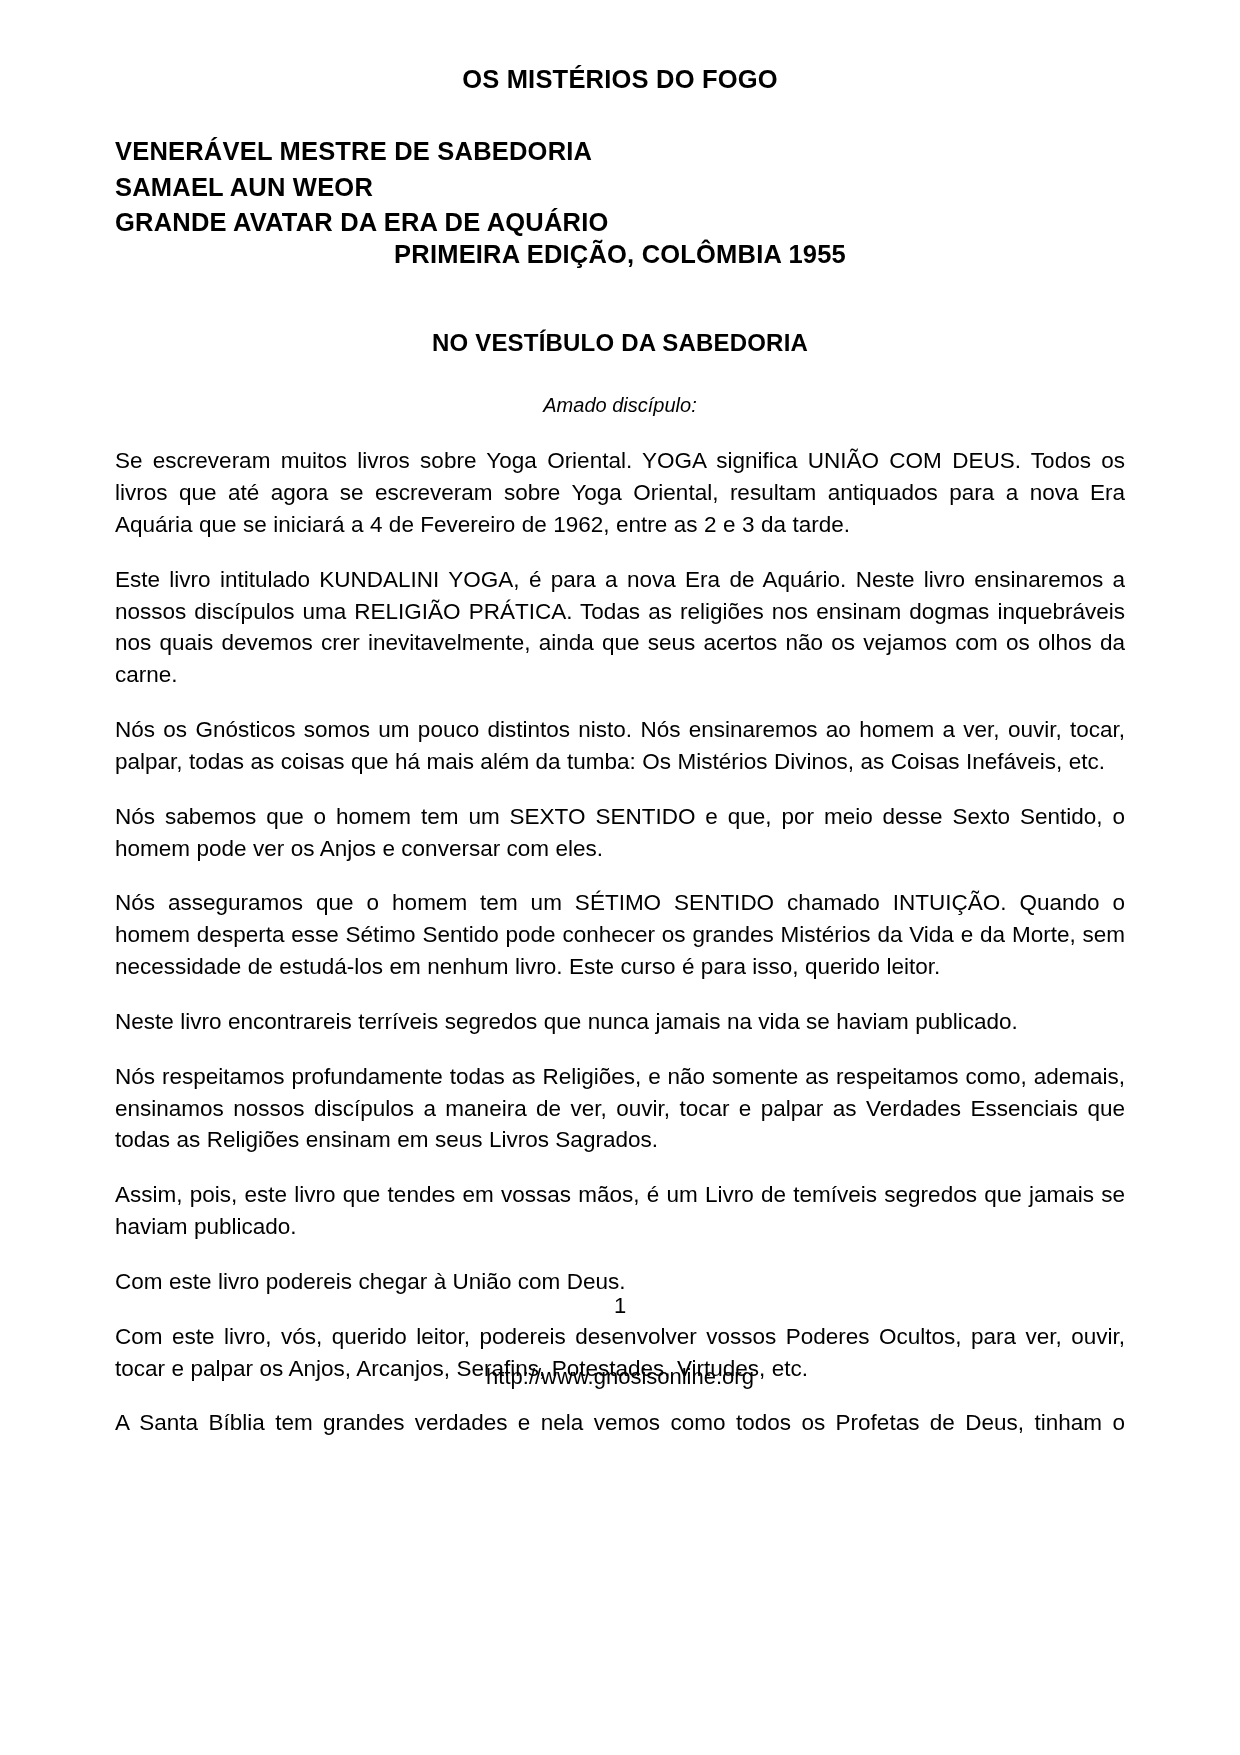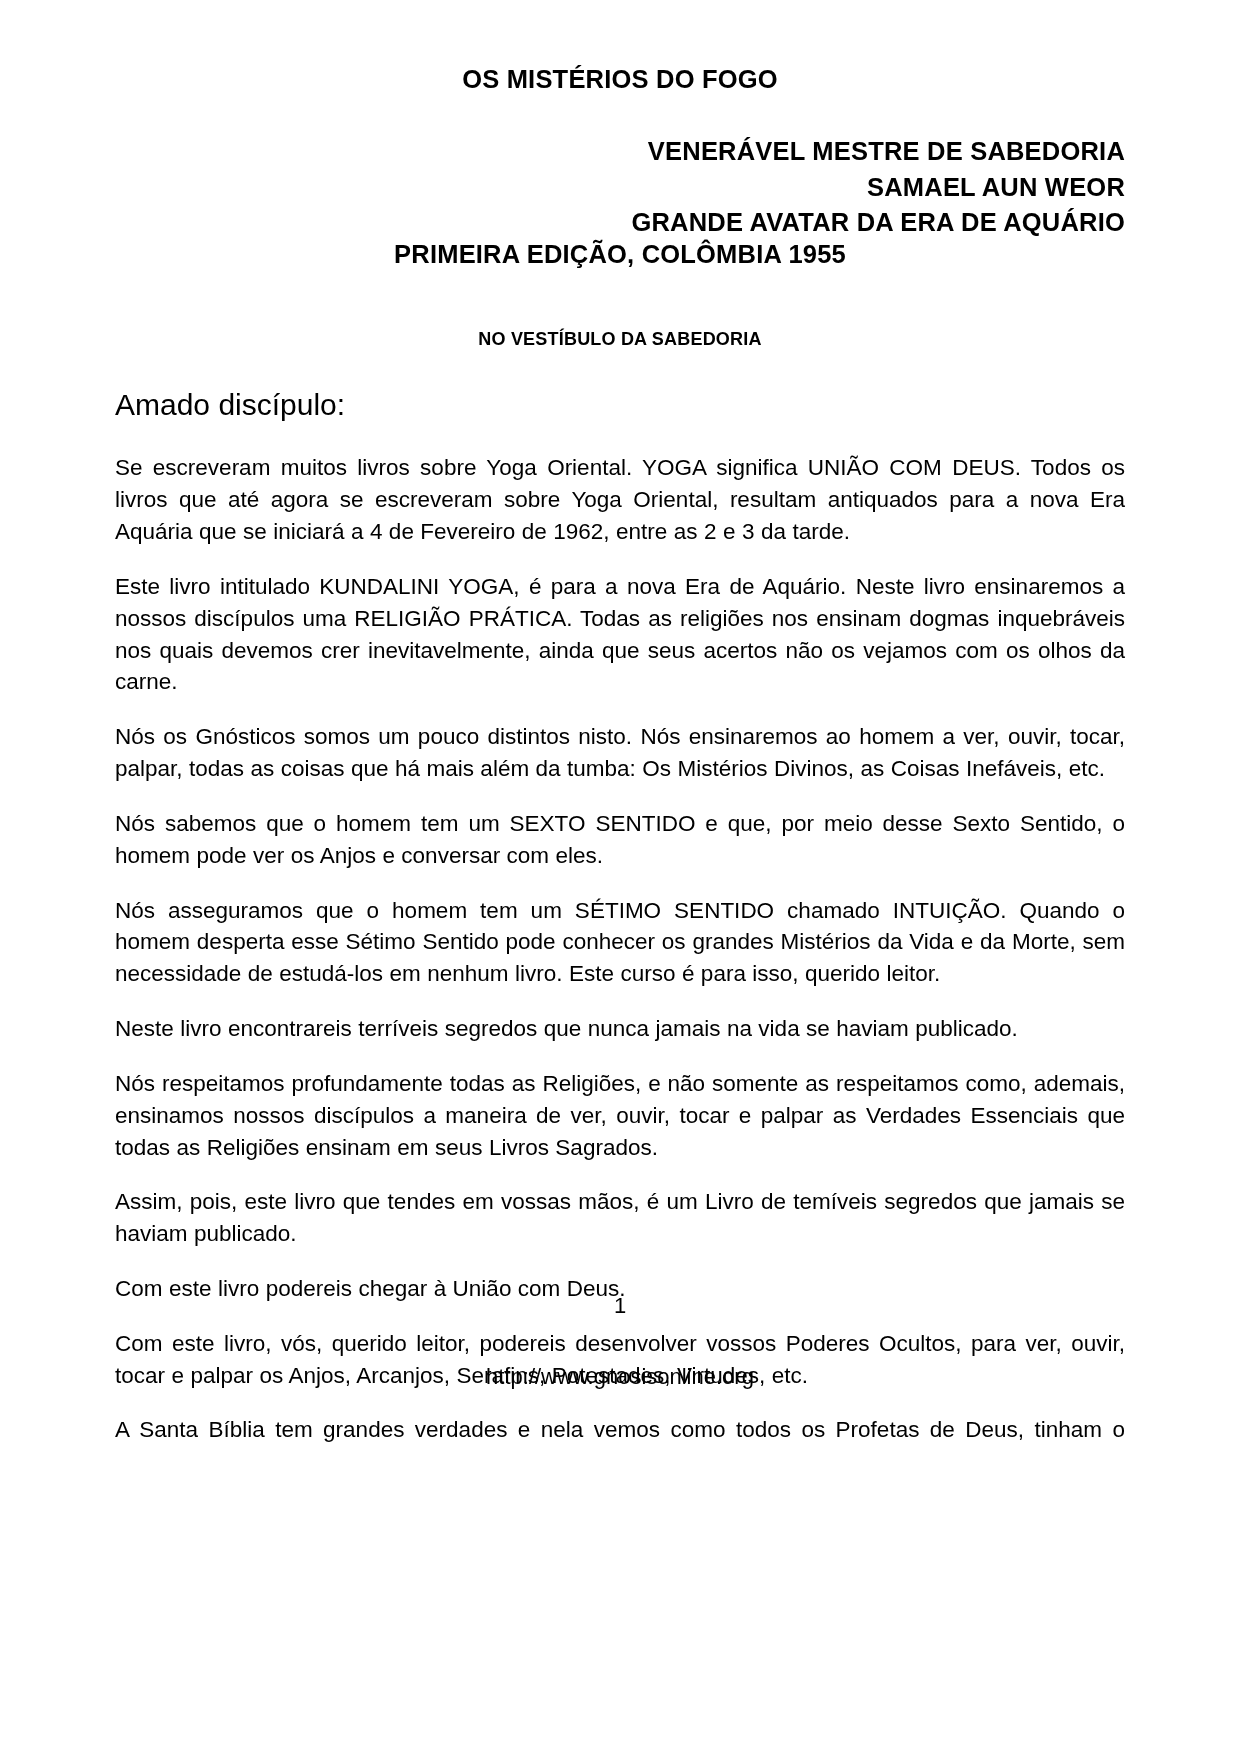--- a/index.html
+++ b/index.html
@@ -30,61 +30,62 @@
   h1.doc-title {
     font-size: 25.5px;
     font-weight: bold;
     letter-spacing: 0.2px;
     margin: 14px 0 0 0;
     line-height: 1.35;
     text-align: center;
   }
   .subtitle-group {
     margin-top: 38px;
-    text-align: right;
+    text-align: left;
   }
   .subtitle-line {
     font-size: 25.5px;
     font-weight: bold;
     line-height: 1.38;
     letter-spacing: 0.2px;
   }
   .edition {
     font-size: 25.5px;
     font-weight: bold;
     text-align: center;
     letter-spacing: 0.2px;
   }
   h2.section-title {
     margin: 60px 0 0 0;
-    font-size: 18px;
+    font-size: 24px;
     font-weight: bold;
     text-align: center;
     letter-spacing: 0.2px;
   }
   .body-copy {
     margin-top: 34px;
   }
   p.para {
     font-size: 22.5px;
     line-height: 1.415;
     text-align: justify;
     text-justify: inter-word;
     margin: 0 0 23px 0;
     hyphens: none;
     word-spacing: 0.2px;
   }
   p.para.last-in-doc {
     margin-bottom: 0;
   }
   p.salutation {
-    font-size: 30px;
+    font-size: 20px;
     line-height: 1.415;
-    text-align: left;
+    text-align: center;
     margin: 0 0 26px 0;
+    font-style: italic;
   }
   .footer {
     position: absolute;
     left: 0;
     right: 0;
     bottom: 56px;
     text-align: center;
   }
   .page-number {
     font-size: 22px;

